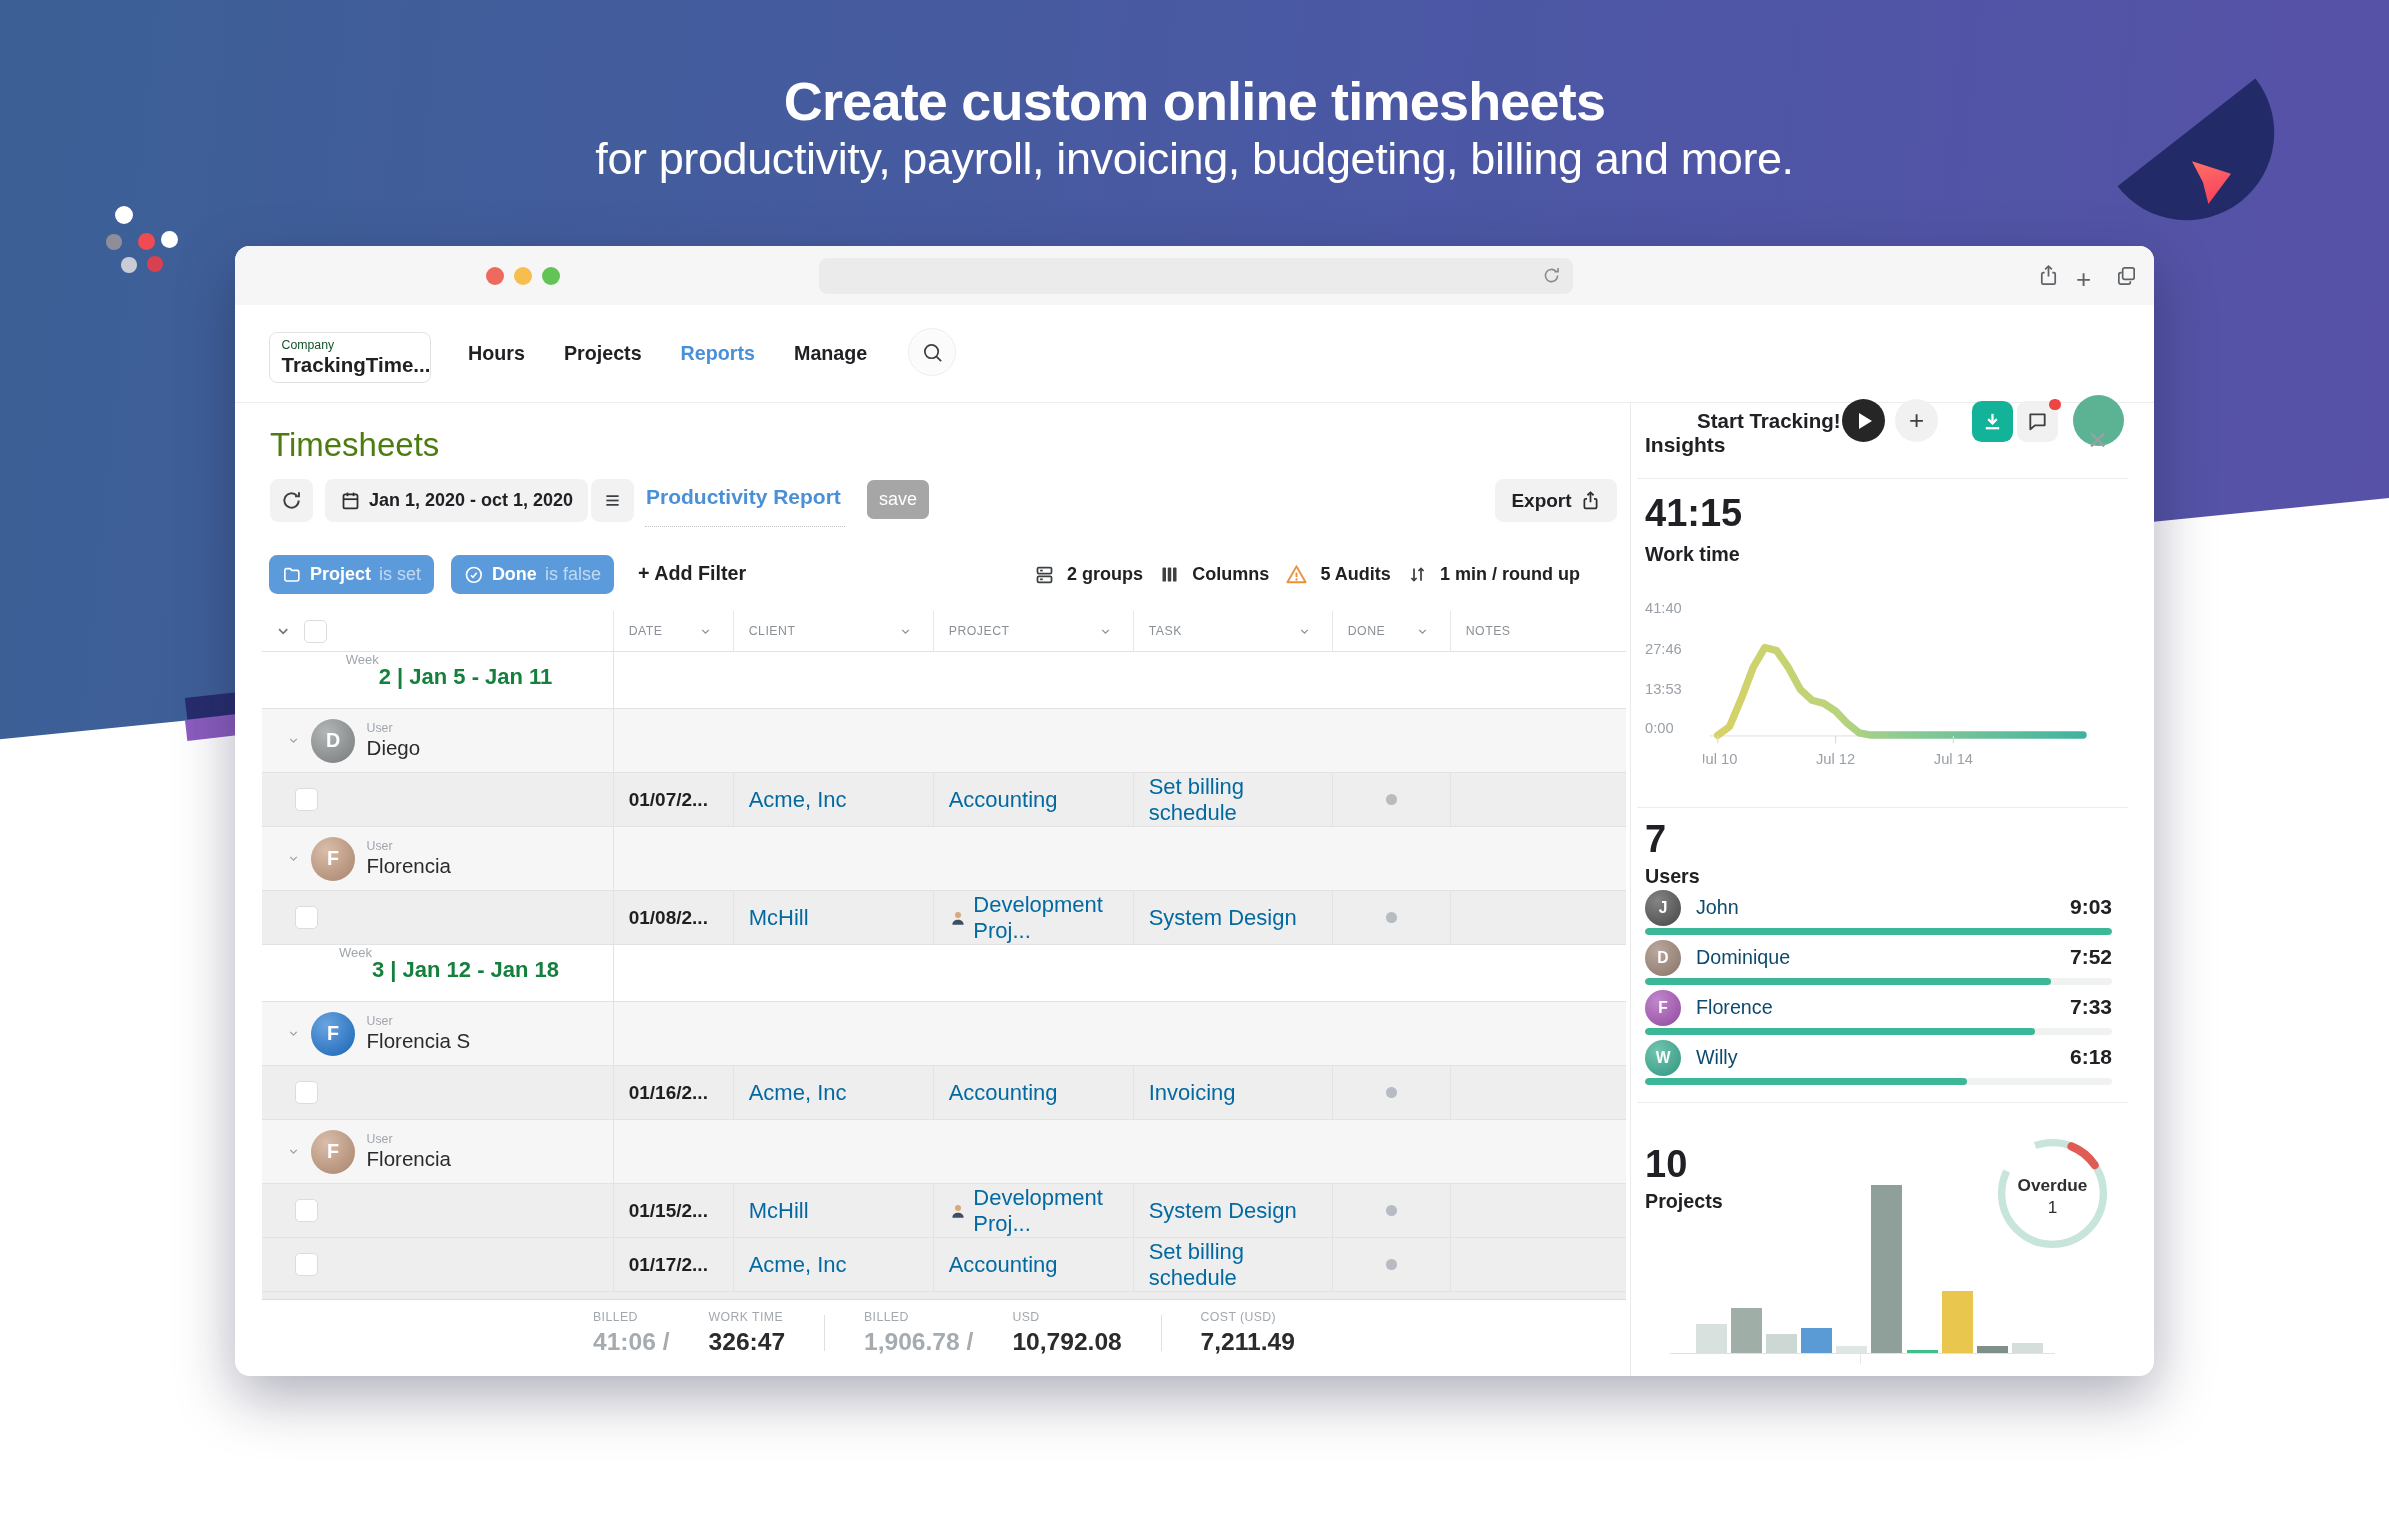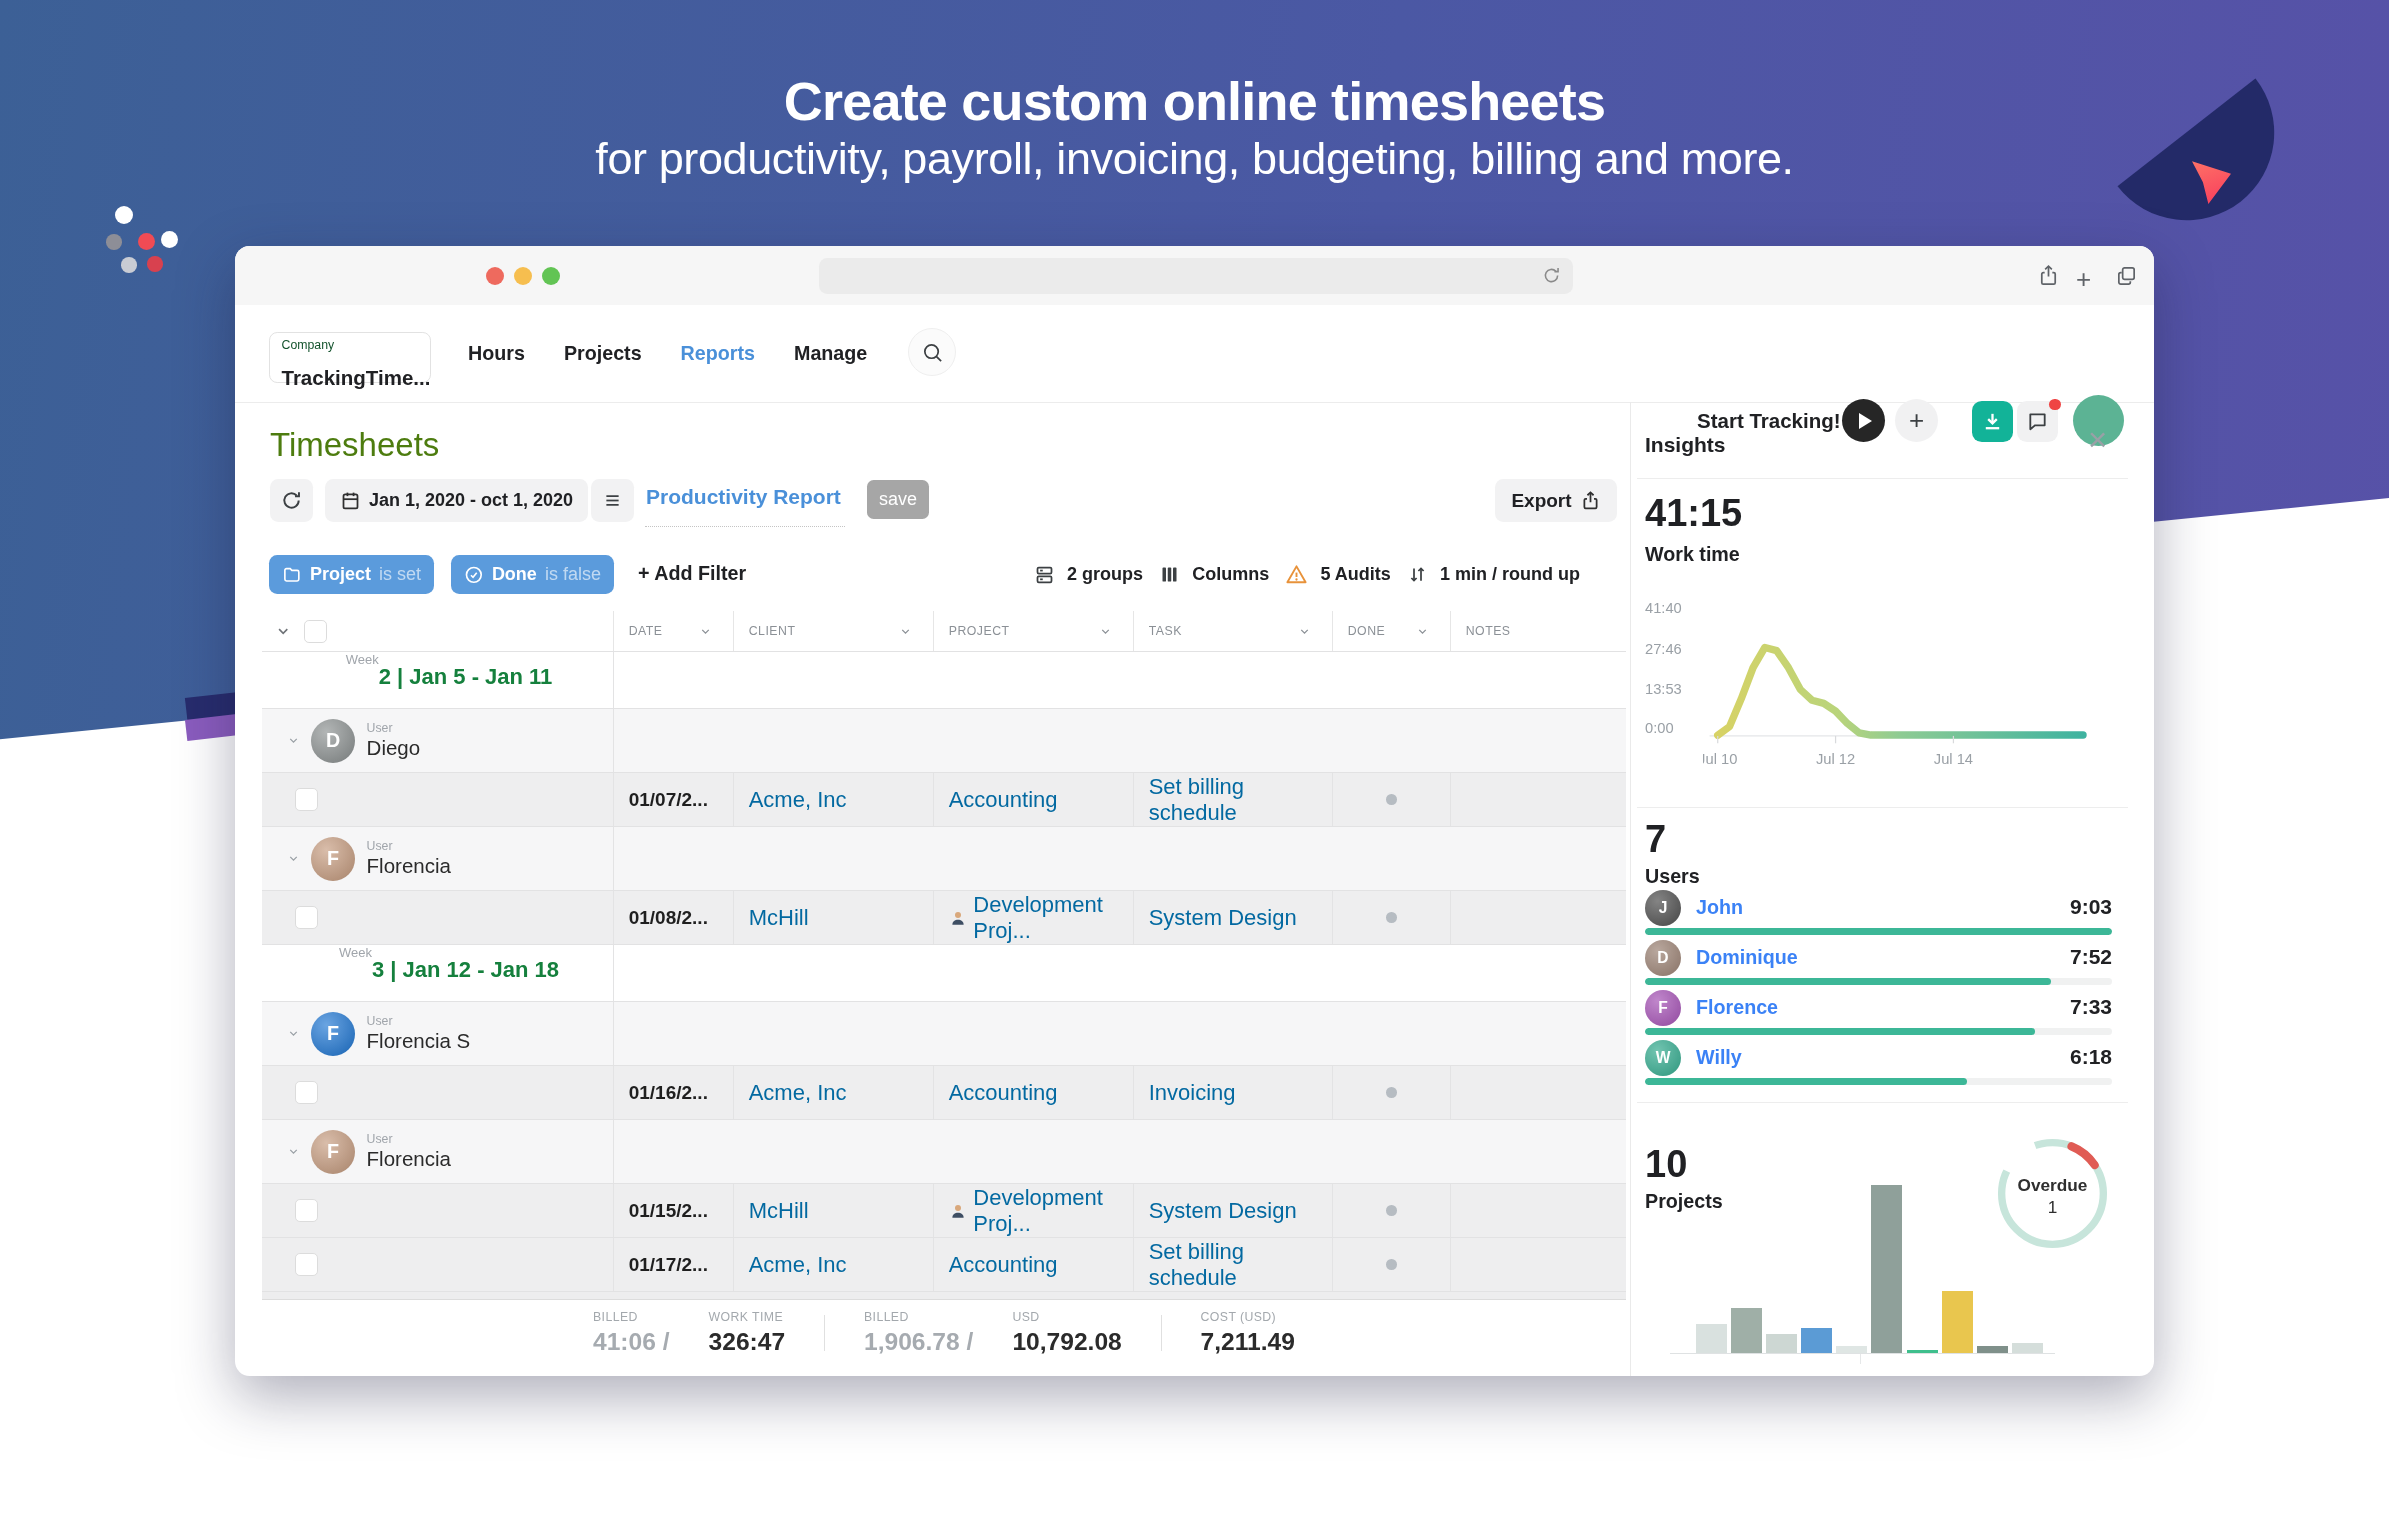--- a/index.html
+++ b/index.html
@@ -26,21 +26,21 @@
     border-radius:14.7px;box-shadow:0 20.5px 57px rgba(25,25,60,.35);overflow:hidden;}
   .chrome{position:absolute;left:0;top:0;width:1919px;height:59px;background:#f6f6f6;border-bottom:0.8px solid #dcdcdc;}
   .light{position:absolute;top:20.5px;width:18px;height:18px;border-radius:50%;}
   .urlbar{position:absolute;left:584px;top:11.5px;width:754px;height:36px;background:#ebebeb;border-radius:8.2px;}
   .urlbar .reload{position:absolute;right:11.5px;top:7.4px;}
   .chrome-ic{position:absolute;top:18px;}
   
   .navbar{position:absolute;left:0;top:59px;width:1919px;height:97px;background:#fff;border-bottom:0.8px solid #ececec;}
   .company{position:absolute;left:34px;top:27px;width:162px;height:51px;border:0.8px solid #e2e2e2;border-radius:8.2px;padding:4.9px 11.5px;box-sizing:border-box;cursor:pointer;}
   .company .clabel{font-size:12.3px;color:#14532d;}
-  .company .cname{font-size:20.5px;font-weight:bold;color:#202124;margin-top:14px;}
+  .company .cname{font-size:20.5px;font-weight:bold;color:#202124;margin-top:1px;}
   .navlinks{position:absolute;left:233px;top:0;height:97px;display:flex;align-items:center;gap:39px;}
   .navlink{font-size:19.7px;font-weight:bold;color:#202124;cursor:pointer;}
   .navlink.active{color:#4a90d9;}
   .search-btn{position:absolute;left:673px;top:93px;width:46px;height:46px;border-radius:50%;
     background:#fbfbfb;border:0.8px solid #efefef;display:flex;align-items:center;justify-content:center;top:93px;}
   .start-text{position:absolute;left:1462px;top:104px;font-size:20.5px;font-weight:bold;color:#202124;}
   .circle-btn{position:absolute;width:43px;height:43px;border-radius:50%;display:flex;align-items:center;justify-content:center;}
   .play-btn{left:1607px;top:94px;background:#262626;}
   .play-tri{width:0;height:0;border-left:13px solid #fff;border-top:8.2px solid transparent;border-bottom:8.2px solid transparent;margin-left:4.1px;}
   .plus-btn{left:1660px;top:94px;background:#f1f1f2;font-size:26px;color:#3c4043;}
@@ -105,21 +105,21 @@
   .tsep{width:0.8px;height:36px;background:#e0e0e0;}
   
   .vdiv{position:absolute;left:1395px;top:156px;width:0.8px;height:975px;background:#eaeaea;}
   .ins-title{position:absolute;left:1410px;top:187px;font-size:21px;font-weight:bold;color:#202124;}
   .ins-close{position:absolute;left:1853px;top:177px;font-size:33px;color:#9aa0a6;cursor:pointer;line-height:1;}
   .ins-div{position:absolute;left:1402px;width:491px;height:0.8px;background:#ededed;}
   .big-num{position:absolute;left:1410px;font-size:38px;font-weight:bold;color:#202124;}
   .big-label{position:absolute;left:1410px;font-size:19.7px;font-weight:bold;color:#202124;}
   .ylab{position:absolute;left:1410px;font-size:14.7px;color:#9aa0a6;}
   .wt-xlabel{font-size:18px;fill:#9aa0a6;}
-  .urow-name{position:absolute;left:1461px;font-size:19.7px;font-weight:bold;color:#3b82f6;text-align:center;}
+  .urow-name{position:absolute;left:1461px;font-size:19.7px;font-weight:normal;color:#0c4a6e;text-align:center;}
   .urow-time{position:absolute;left:1761px;width:116px;text-align:right;font-size:21px;font-weight:bold;color:#202124;}
   .uav{position:absolute;left:1410px;width:36px;height:36px;border-radius:50%;display:flex;align-items:center;justify-content:center;
     color:#fff;font-size:15.6px;font-weight:bold;background:radial-gradient(circle at 35% 30%, rgba(255,255,255,.3), rgba(0,0,0,.12));}
   .utrack{position:absolute;left:1410px;width:467px;height:7.4px;border-radius:4.1px;background:#f0f1f1;overflow:hidden;}
   .ufill{height:7.4px;border-radius:4.1px;background:#3cb797;}
   #proj-bars{position:absolute;left:1461px;top:938px;width:354px;height:169px;display:flex;align-items:flex-end;gap:4.1px;}
   .proj-bar{width:31px;}
   .proj-axis{position:absolute;left:1435px;top:1107px;width:385px;height:0.8px;background:#dfe2e3;}
   .proj-tick{position:absolute;left:1625px;top:1108px;width:0.8px;height:9.8px;background:#e6e8e9;}
   svg{display:block;}

